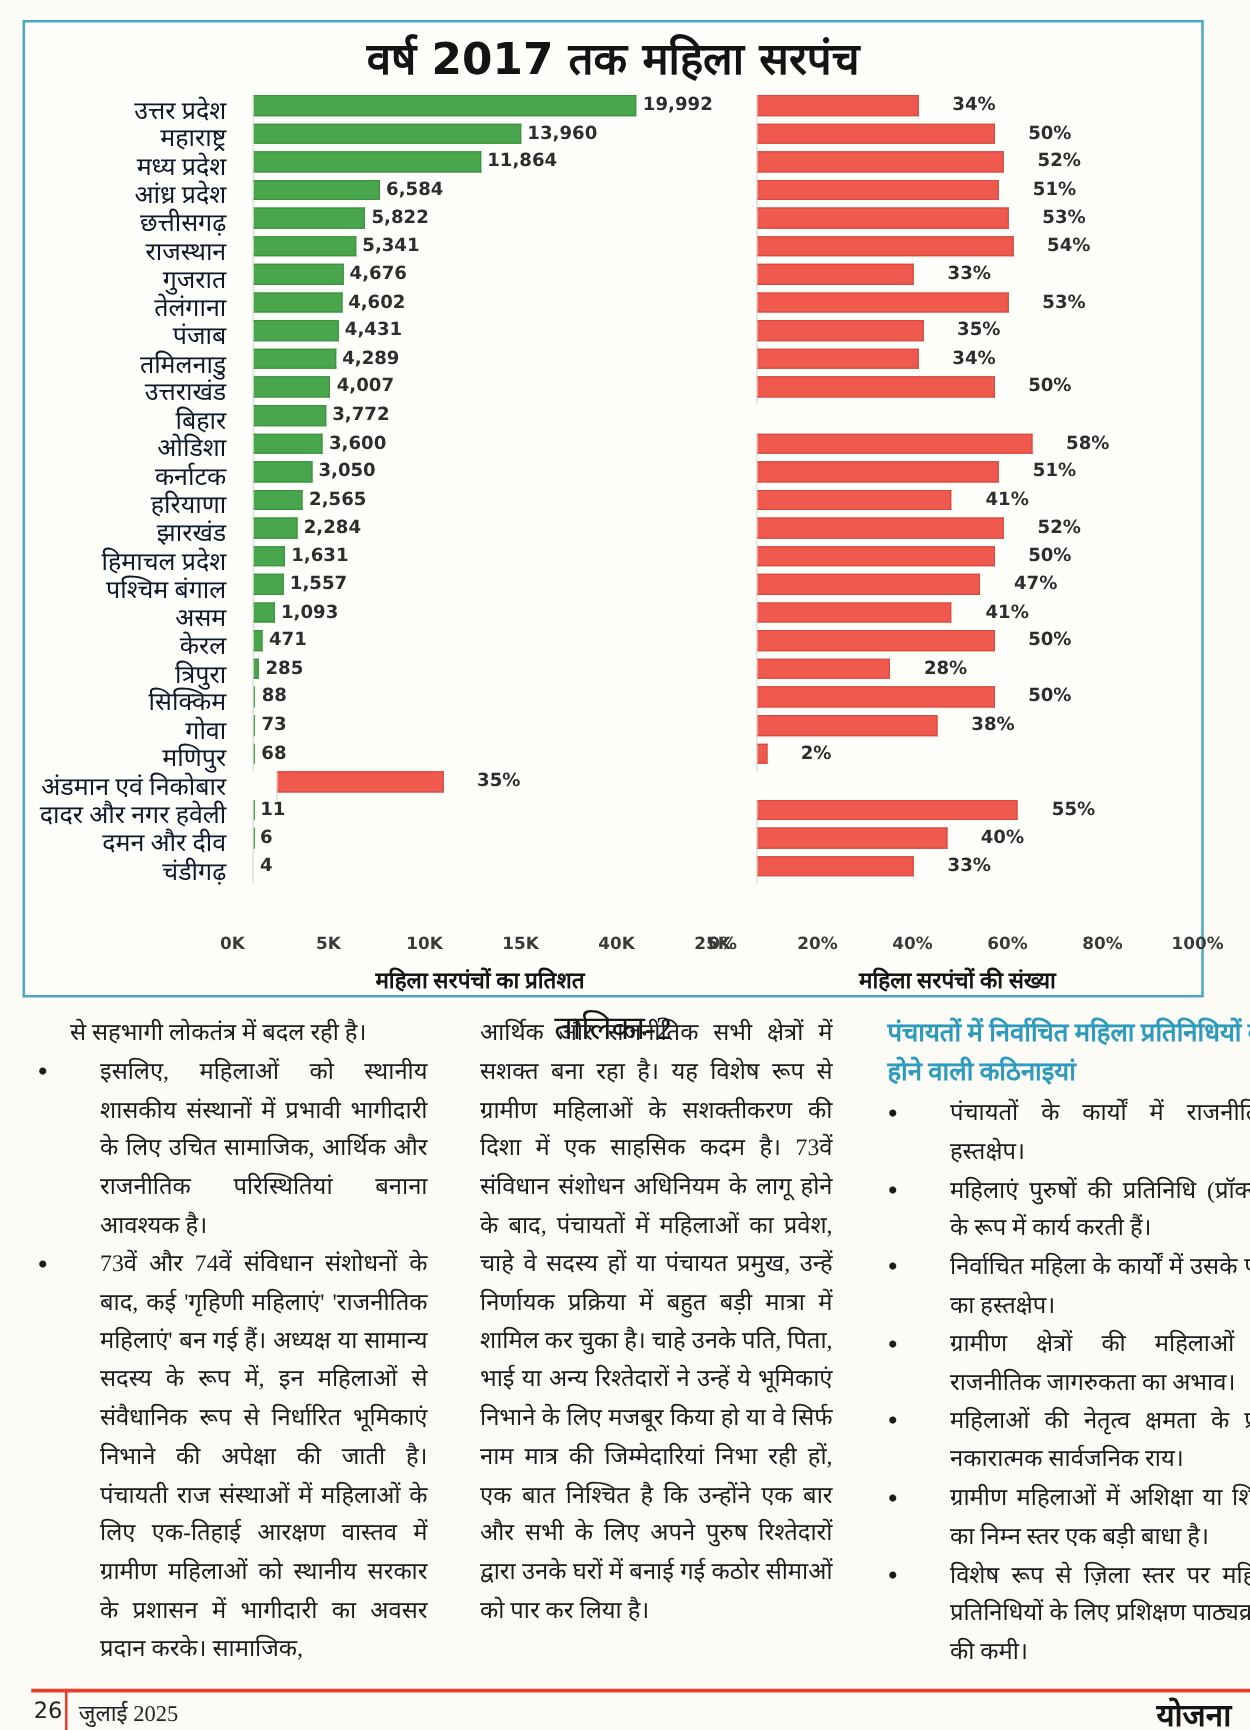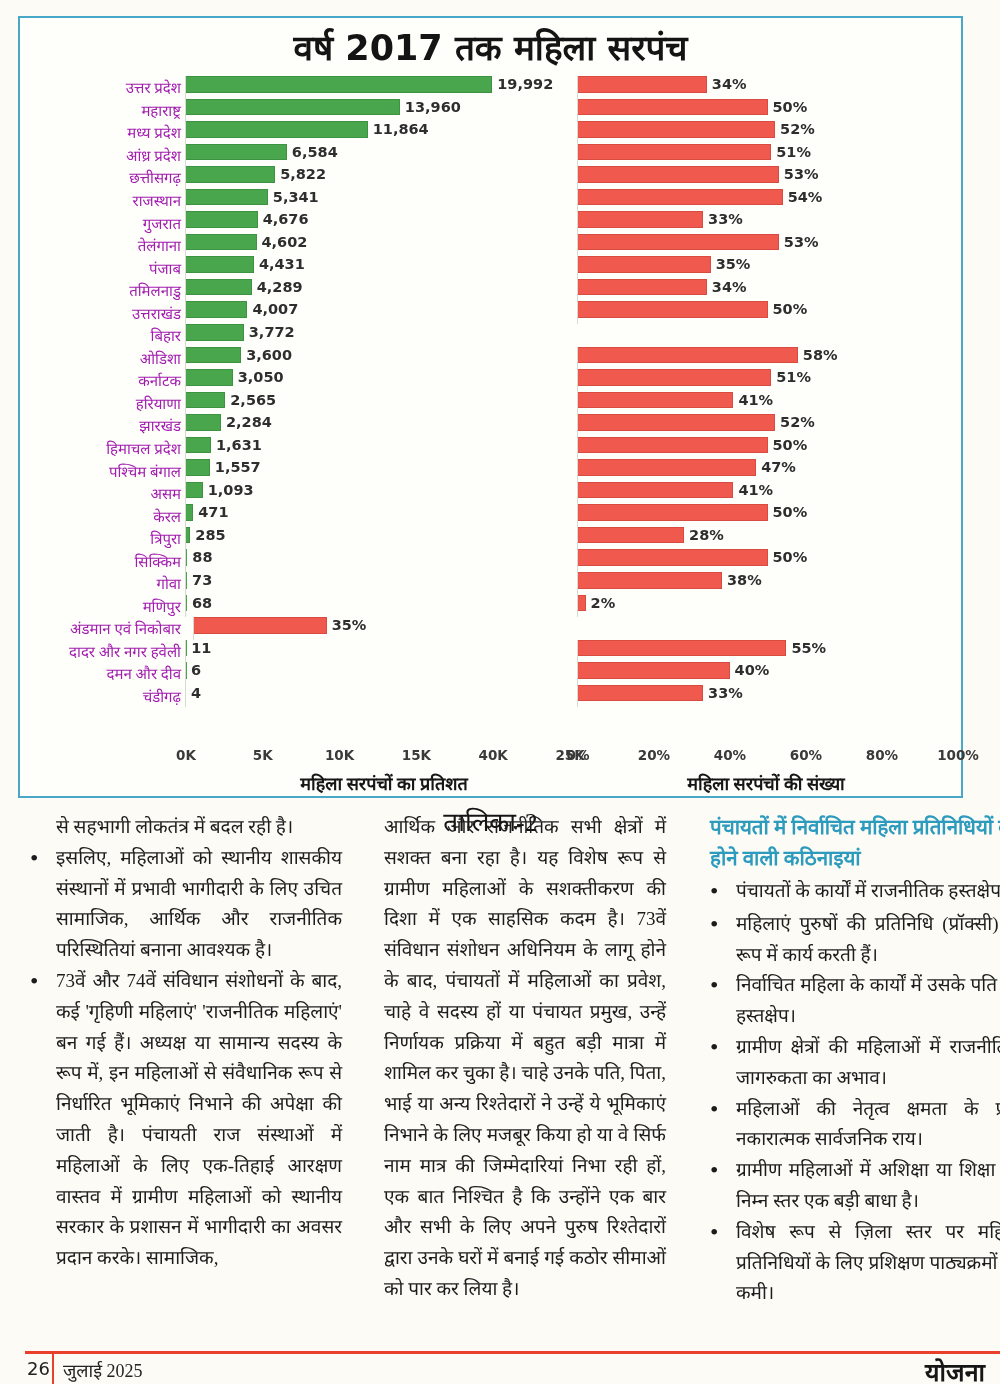--- a/index.html
+++ b/index.html
@@ -4,24 +4,24 @@
 <style>
   html,body{margin:0;padding:0;}
   body{width:1000px;height:1384px;background:#fcfbf6;font-family:"Liberation Serif",serif;color:#1c1c1c;position:relative;overflow:hidden;}
   .page{position:absolute;inset:0;}
 
   
   .chart-box{position:absolute;left:18px;top:16px;width:945px;height:782px;border:2px solid var(--chart-border,#49a8c8);background:#fefefb;box-sizing:border-box;padding-top:8px;}
   .chart-title{text-align:center;font-weight:bold;font-size:35px;line-height:44px;font-family:"DejaVu Sans",sans-serif;color:#141414;}
   .chart-rows{margin-top:6px;}
   .crow{display:flex;align-items:center;height:22.55px;}
-  .clabel{width:161px;flex:0 0 161px;text-align:right;padding-right:4px;font-size:15px;white-space:nowrap;overflow:visible;color:#a21caf;}
+  .clabel{width:161px;flex:0 0 161px;text-align:right;padding-right:21px;font-size:20px;white-space:nowrap;overflow:visible;color:#0f172a;}
   .plot{position:relative;height:100%;display:flex;align-items:flex-start;box-sizing:border-box;border-left:1px solid #d9d9d4;}
   .pleft{width:384px;flex:0 0 384px;}
-  .pright{width:380px;flex:0 0 380px;margin-left:8px;}
+  .pright{width:380px;flex:0 0 380px;margin-left:19px;gap:22px;}
   .bar{height:16.5px;box-sizing:border-box;}
   .bgreen{background:var(--bar-green,#4aa64c);border:1px solid #3d9341;border-left:none;}
   .bred{background:var(--bar-red,#f05a4e);border:1px solid #d84b41;border-left:none;}
   .val{font-family:"DejaVu Sans",sans-serif;font-size:14.5px;font-weight:bold;color:#2e2e2e;margin-left:5px;white-space:nowrap;}
   .tick-row{display:flex;margin-top:4px;}
   .spacer{width:166px;flex:0 0 166px;}
   .gap8{width:8px;flex:0 0 8px;}
   .ticks{position:relative;height:18px;margin-top:36px;}
   .ticks.tleft{width:384px;flex:0 0 384px;}
   .ticks.tright{width:380px;flex:0 0 380px;}
@@ -33,21 +33,21 @@
   .chart-caption{text-align:center;font-size:26px;margin-top:8px;color:#141414;}
 
   
   .article{position:absolute;left:30px;top:812px;width:952px;display:flex;}
   .col{font-size:19px;line-height:30.8px;text-align:justify;}
   .col1{width:312px;flex:0 0 312px;}
   .col2{width:282px;flex:0 0 282px;margin-left:42px;}
   .col3{width:312px;flex:0 0 312px;margin-left:44px;}
   .col p{margin:0;}
   .cont-indent{margin-left:26px !important;}
-  .bullet{display:flex;}
+  .bullet{display:flex;gap:24px;}
   .dot{flex:0 0 26px;font-size:19px;line-height:30.8px;}
   .dot::before{content:"\2022";font-size:24px;}
   .col3 h3{margin:0 0 2px 0;font-size:20.5px;line-height:31px;font-weight:bold;color:var(--heading,#2d9bbd);text-align:left;}
 
   
   .footer-rule{position:absolute;left:25px;right:0;top:1351px;height:3px;background:var(--rule,#e8402a);}
   .footer-vline{position:absolute;left:52px;top:1351px;width:2px;height:33px;background:var(--rule,#e8402a);}
   .footer-page{position:absolute;left:27px;top:1358px;font-size:18px;font-family:"DejaVu Sans",sans-serif;color:#222;}
   .footer-issue{position:absolute;left:63px;top:1358px;font-size:18px;color:#222;}
   .footer-mag{position:absolute;right:15px;top:1354px;font-size:25px;font-weight:bold;color:#161616;}

